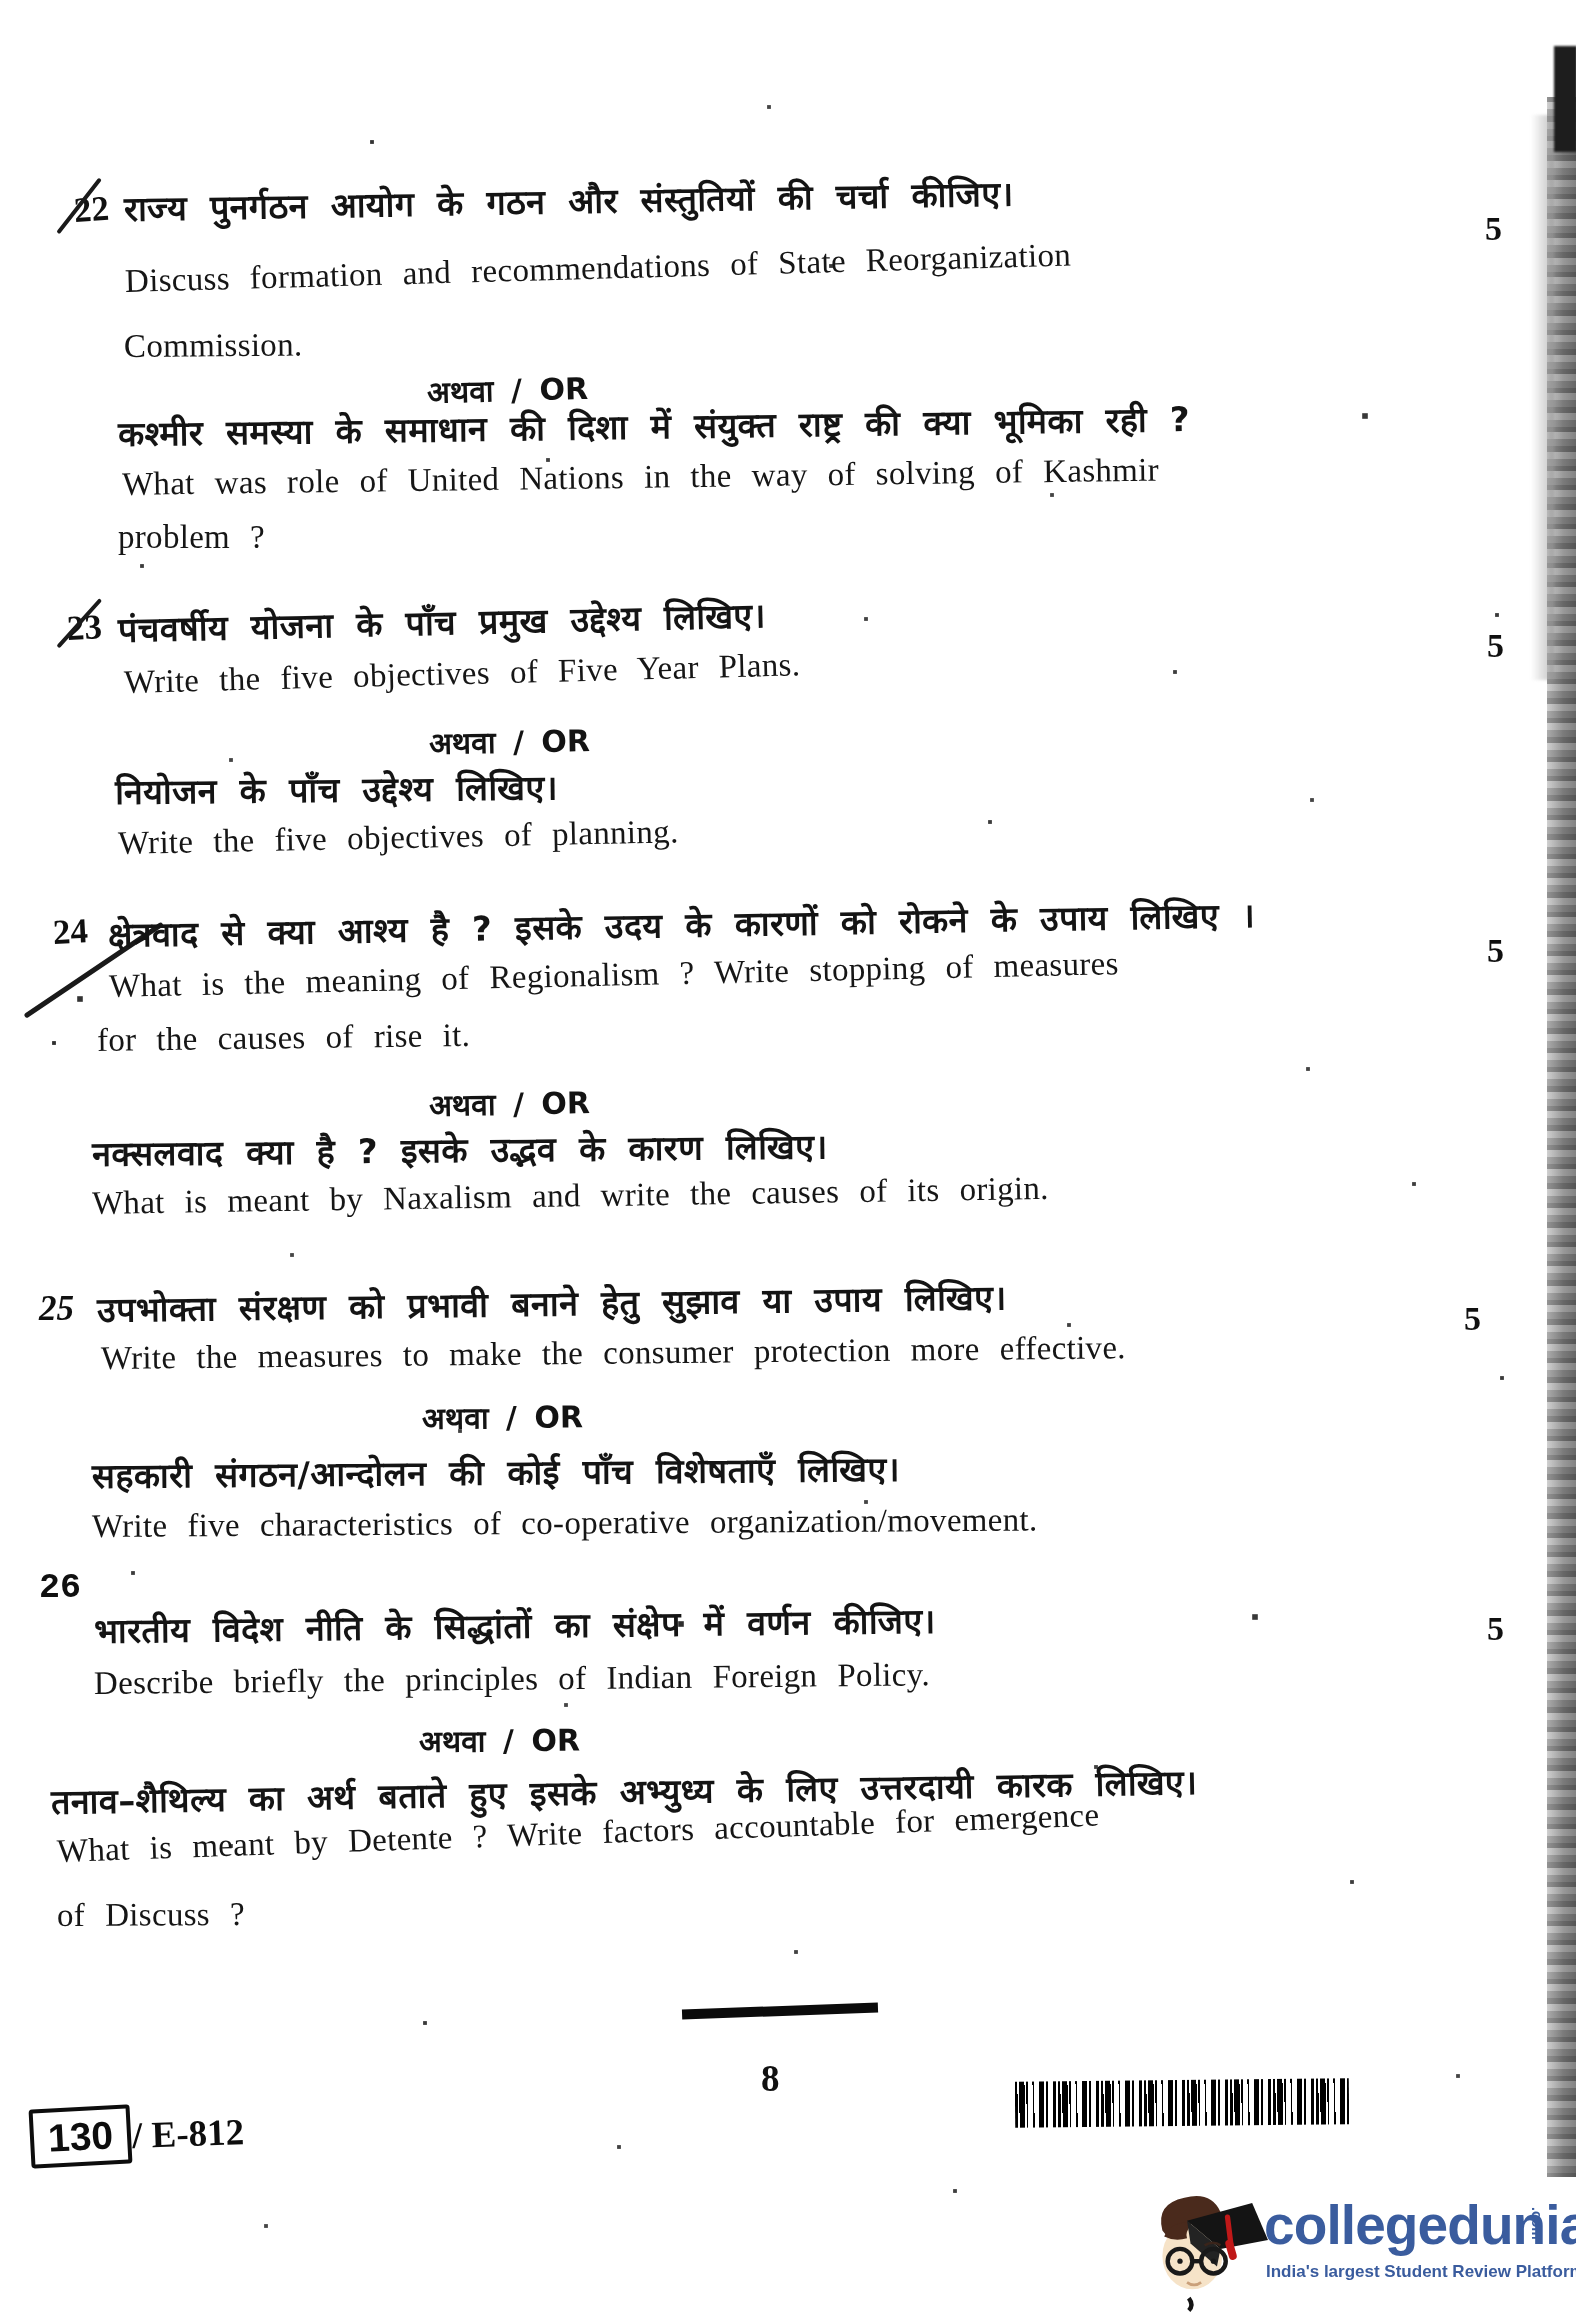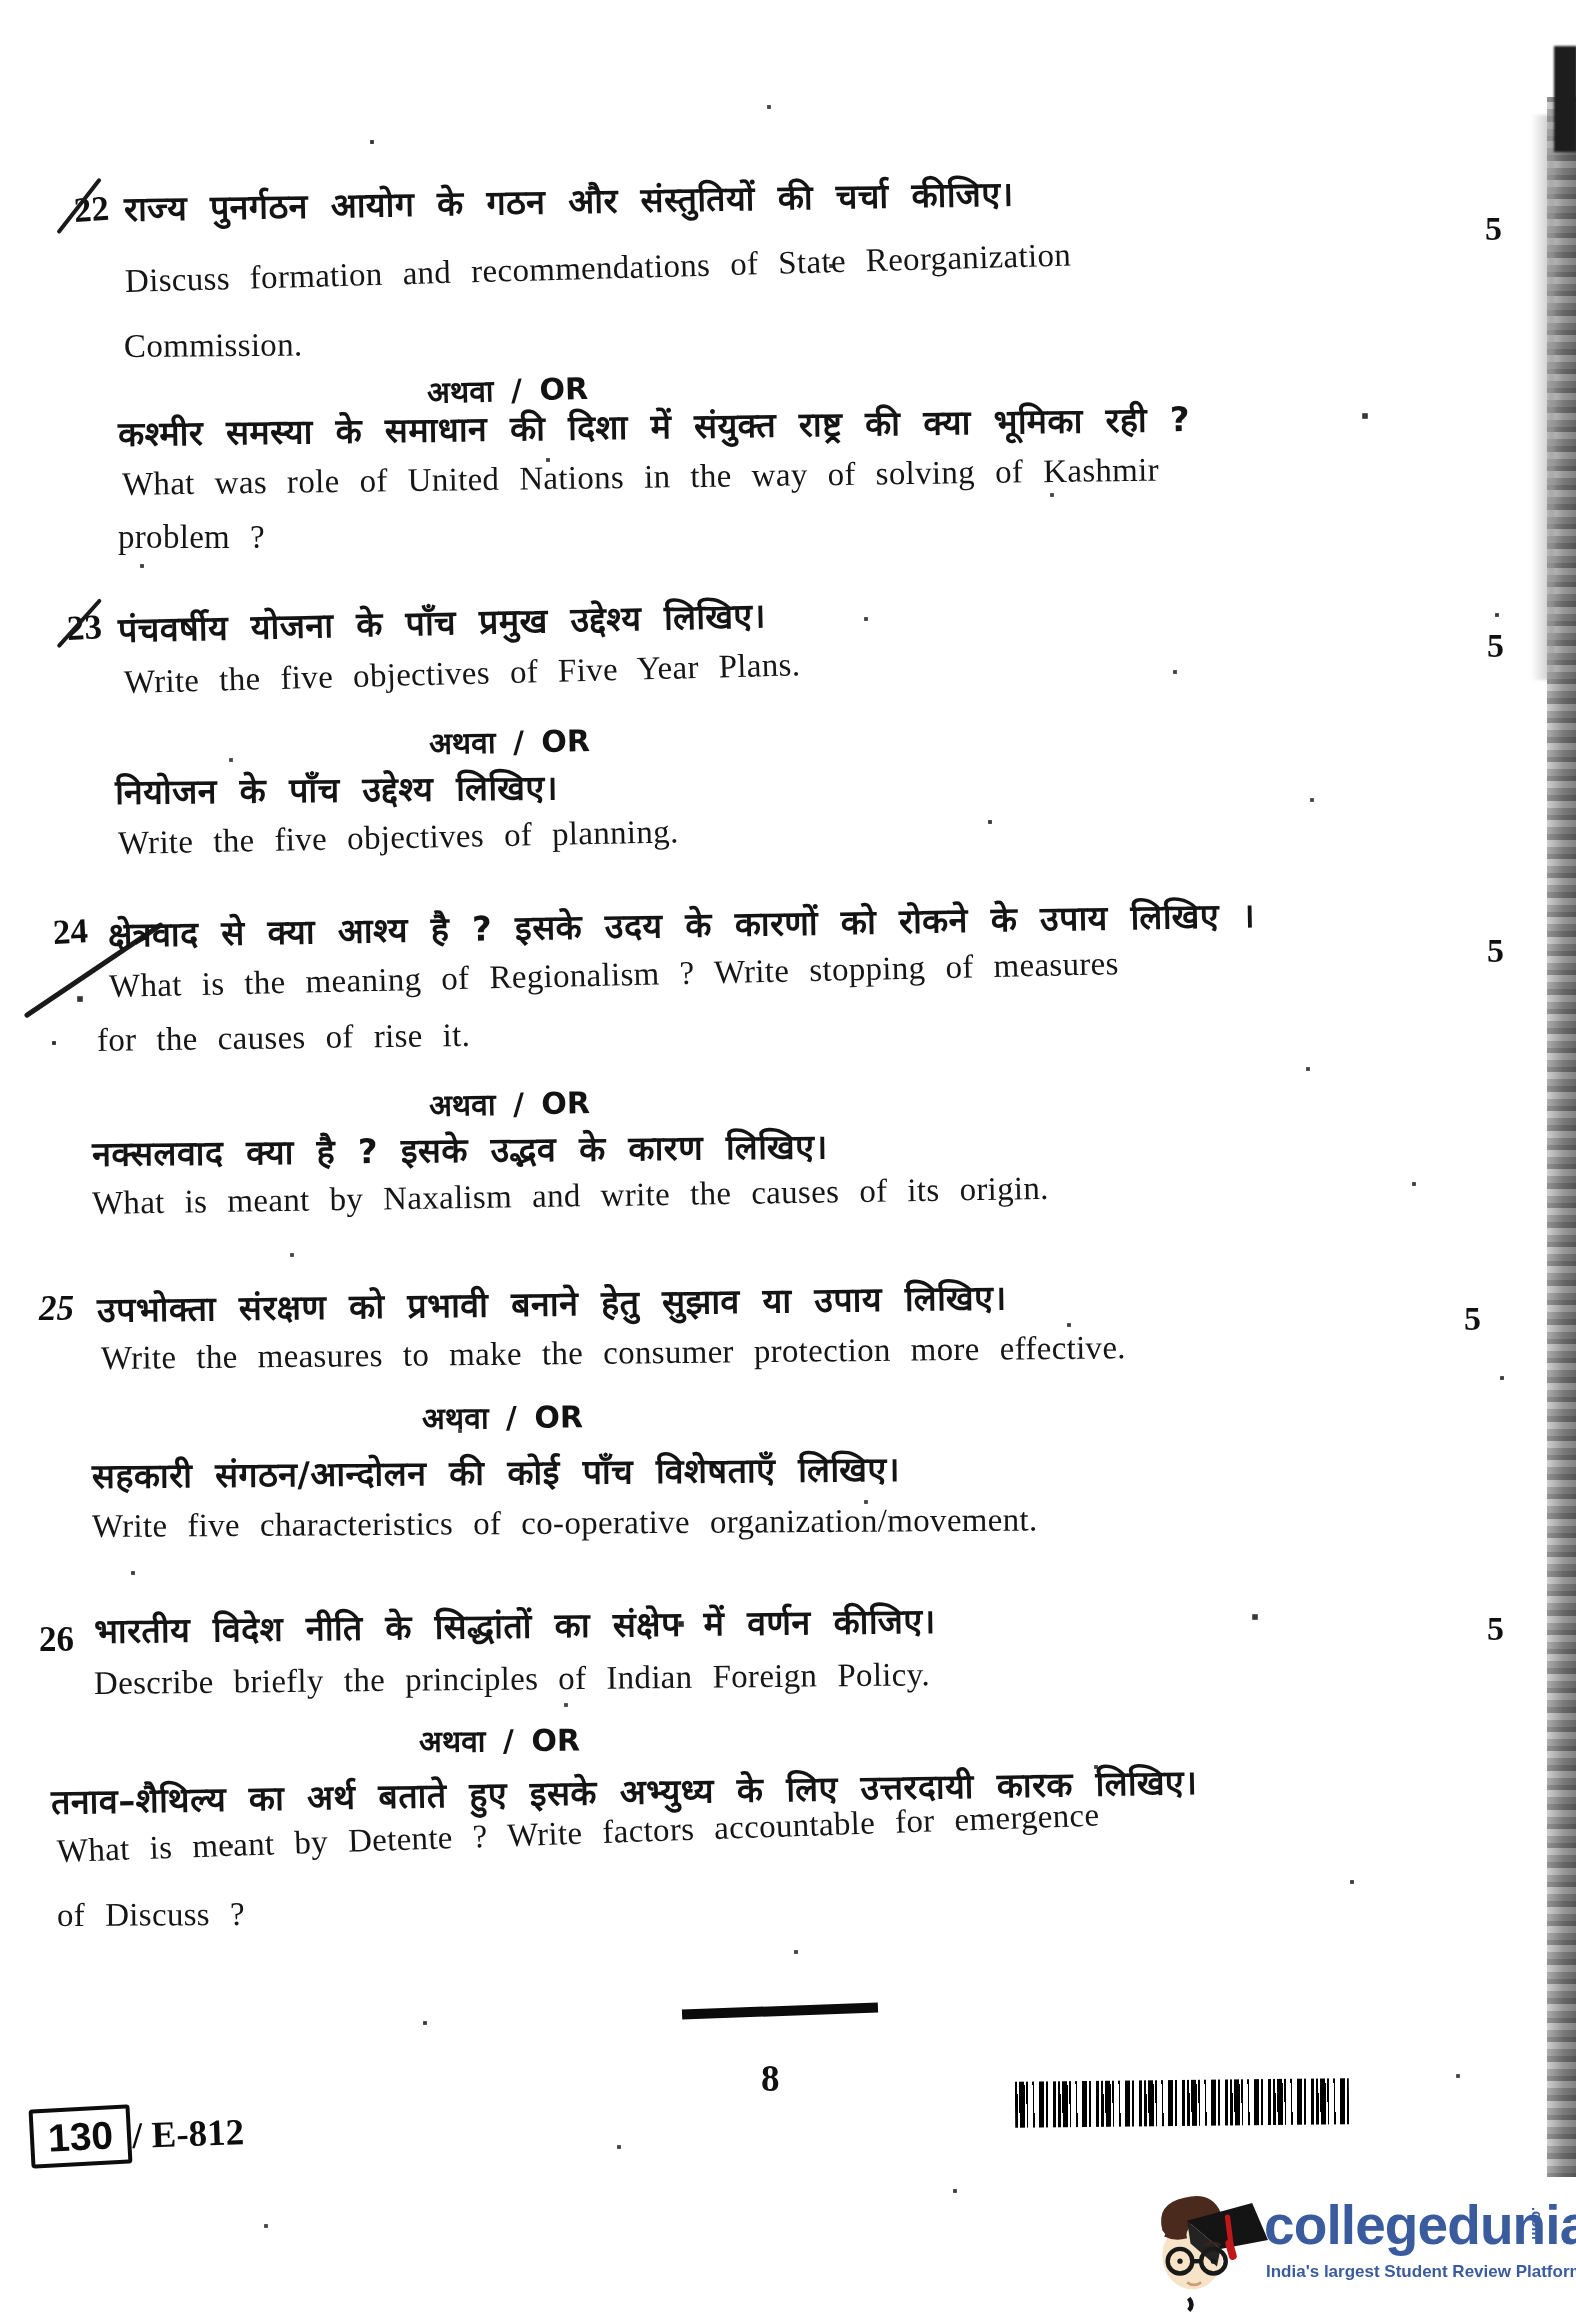--- a/index.html
+++ b/index.html
@@ -122,21 +122,21 @@
   <div class="line en" style="left:92px;top:1185px;transform:rotate(-0.9deg);">What is meant by Naxalism and write the causes of its origin.</div>
 
   <div class="line qnum" style="left:39px;top:1289px;font-style:italic;">25</div>
   <div class="line hi" style="left:97px;top:1286px;transform:rotate(-0.8deg);">उपभोक्ता संरक्षण को प्रभावी बनाने हेतु सुझाव या उपाय लिखिए।</div>
   <div class="line marks" style="left:1464px;top:1300px;">5</div>
   <div class="line en" style="left:101px;top:1340px;transform:rotate(-0.6deg);">Write the measures to make the consumer protection more effective.</div>
   <div class="line orlab" style="left:422px;top:1397px;transform:rotate(-0.6deg);">अथवा / OR</div>
   <div class="line hi" style="left:92px;top:1452px;transform:rotate(-0.5deg);">सहकारी संगठन/आन्दोलन की कोई पाँच विशेषताएँ लिखिए।</div>
   <div class="line en" style="left:92px;top:1508px;transform:rotate(-0.4deg);">Write five characteristics of co-operative organization/movement.</div>
 
-  <div class="line qnum" style="left:39px;top:1620px;">26</div>
+  <div class="line qnum" style="left:39px;top:1568px;font-family:Liberation Mono, monospace;">26</div>
   <div class="line hi" style="left:94px;top:1607px;transform:rotate(-0.7deg);">भारतीय विदेश नीति के सिद्धांतों का संक्षेप में वर्णन कीजिए।</div>
   <div class="line marks" style="left:1487px;top:1610px;">5</div>
   <div class="line en" style="left:94px;top:1665px;transform:rotate(-0.6deg);">Describe briefly the principles of Indian Foreign Policy.</div>
   <div class="line orlab" style="left:419px;top:1720px;transform:rotate(-0.5deg);">अथवा / OR</div>
   <div class="line hi" style="left:51px;top:1778px;transform:rotate(-1deg);">तनाव–शैथिल्य का अर्थ बताते हुए इसके अभ्युध्य के लिए उत्तरदायी कारक लिखिए।</div>
   <div class="line en" style="left:57px;top:1833px;transform:rotate(-2deg);">What is meant by Detente ? Write factors accountable for emergence</div>
   <div class="line en" style="left:57px;top:1897px;transform:rotate(-0.3deg);">of Discuss ?</div>
 
   <div class="topline"></div>
   <div class="pageno">8</div>

